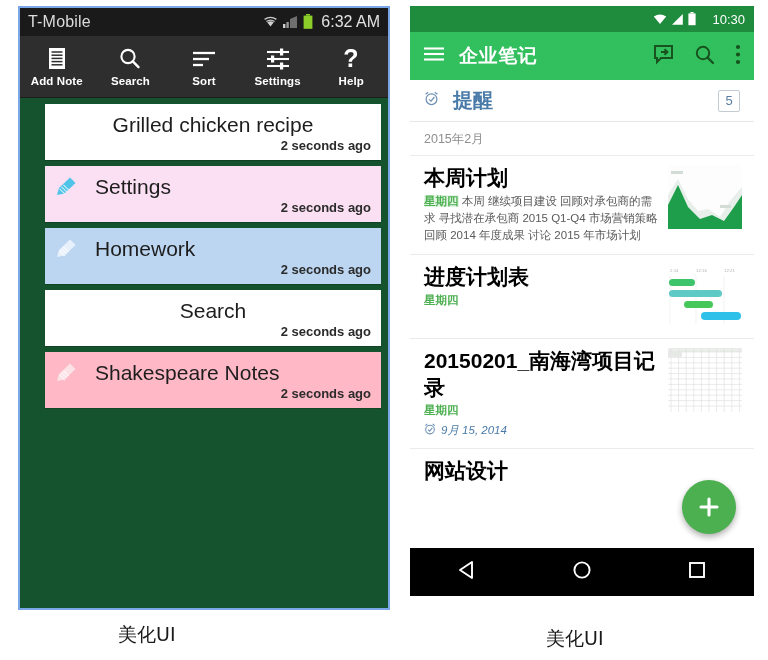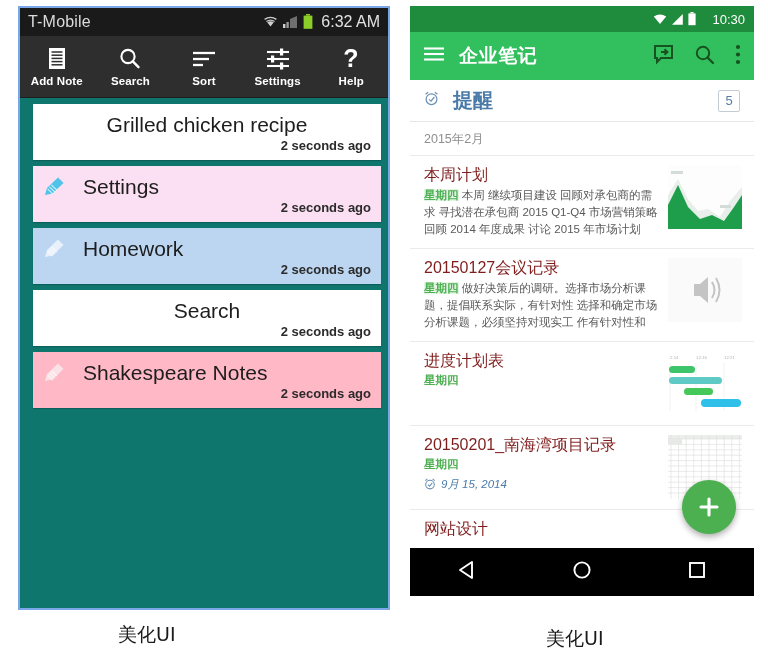--- a/index.html
+++ b/index.html
@@ -79,22 +79,22 @@
     letter-spacing: .1px;
   }
   .l-tool-icon {
     height: 26px;
     display: flex;
     align-items: center;
     justify-content: center;
   }
 
   .l-list {
-    padding: 6px 7px 0 13px;
-    background: #0f766e;
+    padding: 6px 7px 0 25px;
+    background: #14532d;
     height: calc(100% - 90px);
   }
   .note-row {
     position: relative;
     margin-bottom: 6px;
     padding: 6px 10px 4px 10px;
     min-height: 56px;
     box-shadow: 0 1px 1px rgba(0,0,0,.18);
     display: flex;
     flex-direction: column;
@@ -208,23 +208,23 @@
   .r-notes { background: #ffffff; }
 
   .r-note {
     display: flex;
     padding: 9px 12px 10px 14px;
     border-top: 1px solid #ebebeb;
     gap: 10px;
   }
   .r-note-main { flex: 1; min-width: 0; }
   .r-note-title {
-    font-size: 16px;
-    color: #7f1d1d;
-    font-weight: normal;
+    font-size: 21px;
+    color: #000000;
+    font-weight: bold;
     line-height: 1.25;
     margin-bottom: 2px;
   }
   .r-note-body {
     font-size: 11.5px;
     color: #5a5a5a;
     line-height: 1.48;
   }
   .r-weekday {
     color: #4caf50;
@@ -496,32 +496,20 @@
           <div class="r-note-main">
             <div class="r-note-title">本周计划</div>
             <div class="r-note-body"><span class="r-weekday">星期四</span> 本周 继续项目建设 回顾对承包商的需求  寻找潜在承包商  2015 Q1-Q4 市场营销策略 回顾 2014 年度成果 讨论 2015 年市场计划</div>
           </div>
           <div class="r-thumb"><svg width="74" height="64" viewBox="0 0 74 64">
       <rect width="74" height="64" fill="#fcfdfc"></rect>
       <path d="M0 64 L0 30 L10 14 L20 34 L30 46 L40 44 L52 52 L62 36 L74 22 L74 64 Z" fill="#e8eeea"></path>
       <path d="M0 64 L0 40 L10 20 L20 42 L32 54 L44 50 L56 56 L66 42 L74 30 L74 64 Z" fill="#1e9e4a"></path>
       <rect x="3" y="6" width="12" height="3" fill="#d3dcd6"></rect>
       <rect x="52" y="40" width="11" height="3" fill="#d3dcd6"></rect>
-    </svg></div>
-        </div>
-        <div class="r-note">
-          <div class="r-note-main">
-            <div class="r-note-title">20150127会议记录</div>
-            <div class="r-note-body"><span class="r-weekday">星期四</span> 做好决策后的调研。选择市场分析课题，提倡联系实际，有针对性 选择和确定市场分析课题，必须坚持对现实工 作有针对性和</div>
-          </div>
-          <div class="r-thumb"><svg width="74" height="64" viewBox="0 0 74 64">
-      <rect width="74" height="64" fill="#fafafa"></rect>
-      <path d="M26 26 H32 L40 19 V45 L32 38 H26 Z" fill="#c4c4c4"></path>
-      <path d="M44 24 Q49 32 44 40" stroke="#c4c4c4" stroke-width="2" fill="none"></path>
-      <path d="M48 20 Q55 32 48 44" stroke="#c4c4c4" stroke-width="2" fill="none"></path>
     </svg></div>
         </div>
         <div class="r-note">
           <div class="r-note-main">
             <div class="r-note-title">进度计划表</div>
             <div class="r-note-sub">星期四</div>
           </div>
           <div class="r-thumb"><svg width="74" height="64" viewBox="0 0 74 64">
       <rect width="74" height="64" fill="#ffffff"></rect>
       <text x="2" y="8" font-size="4.4" fill="#b4b4b4" font-family="Liberation Sans, sans-serif">2:14</text>

